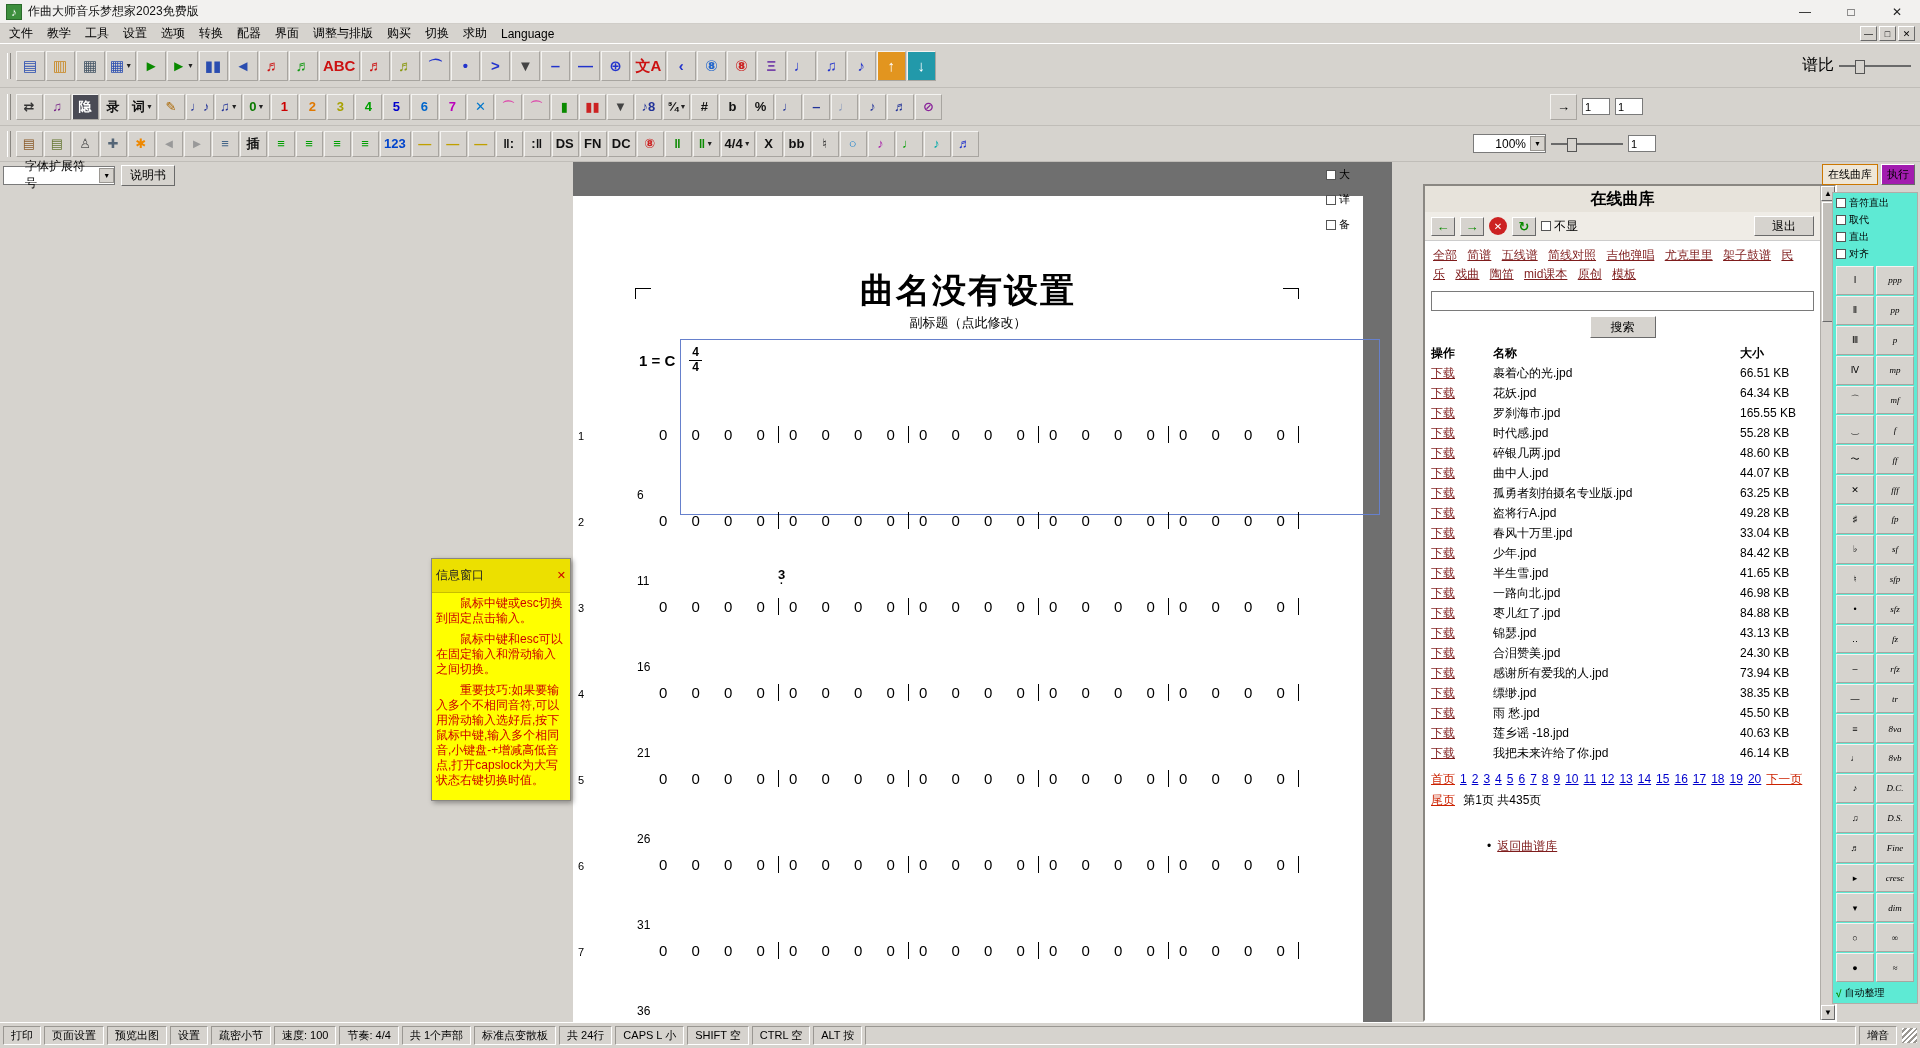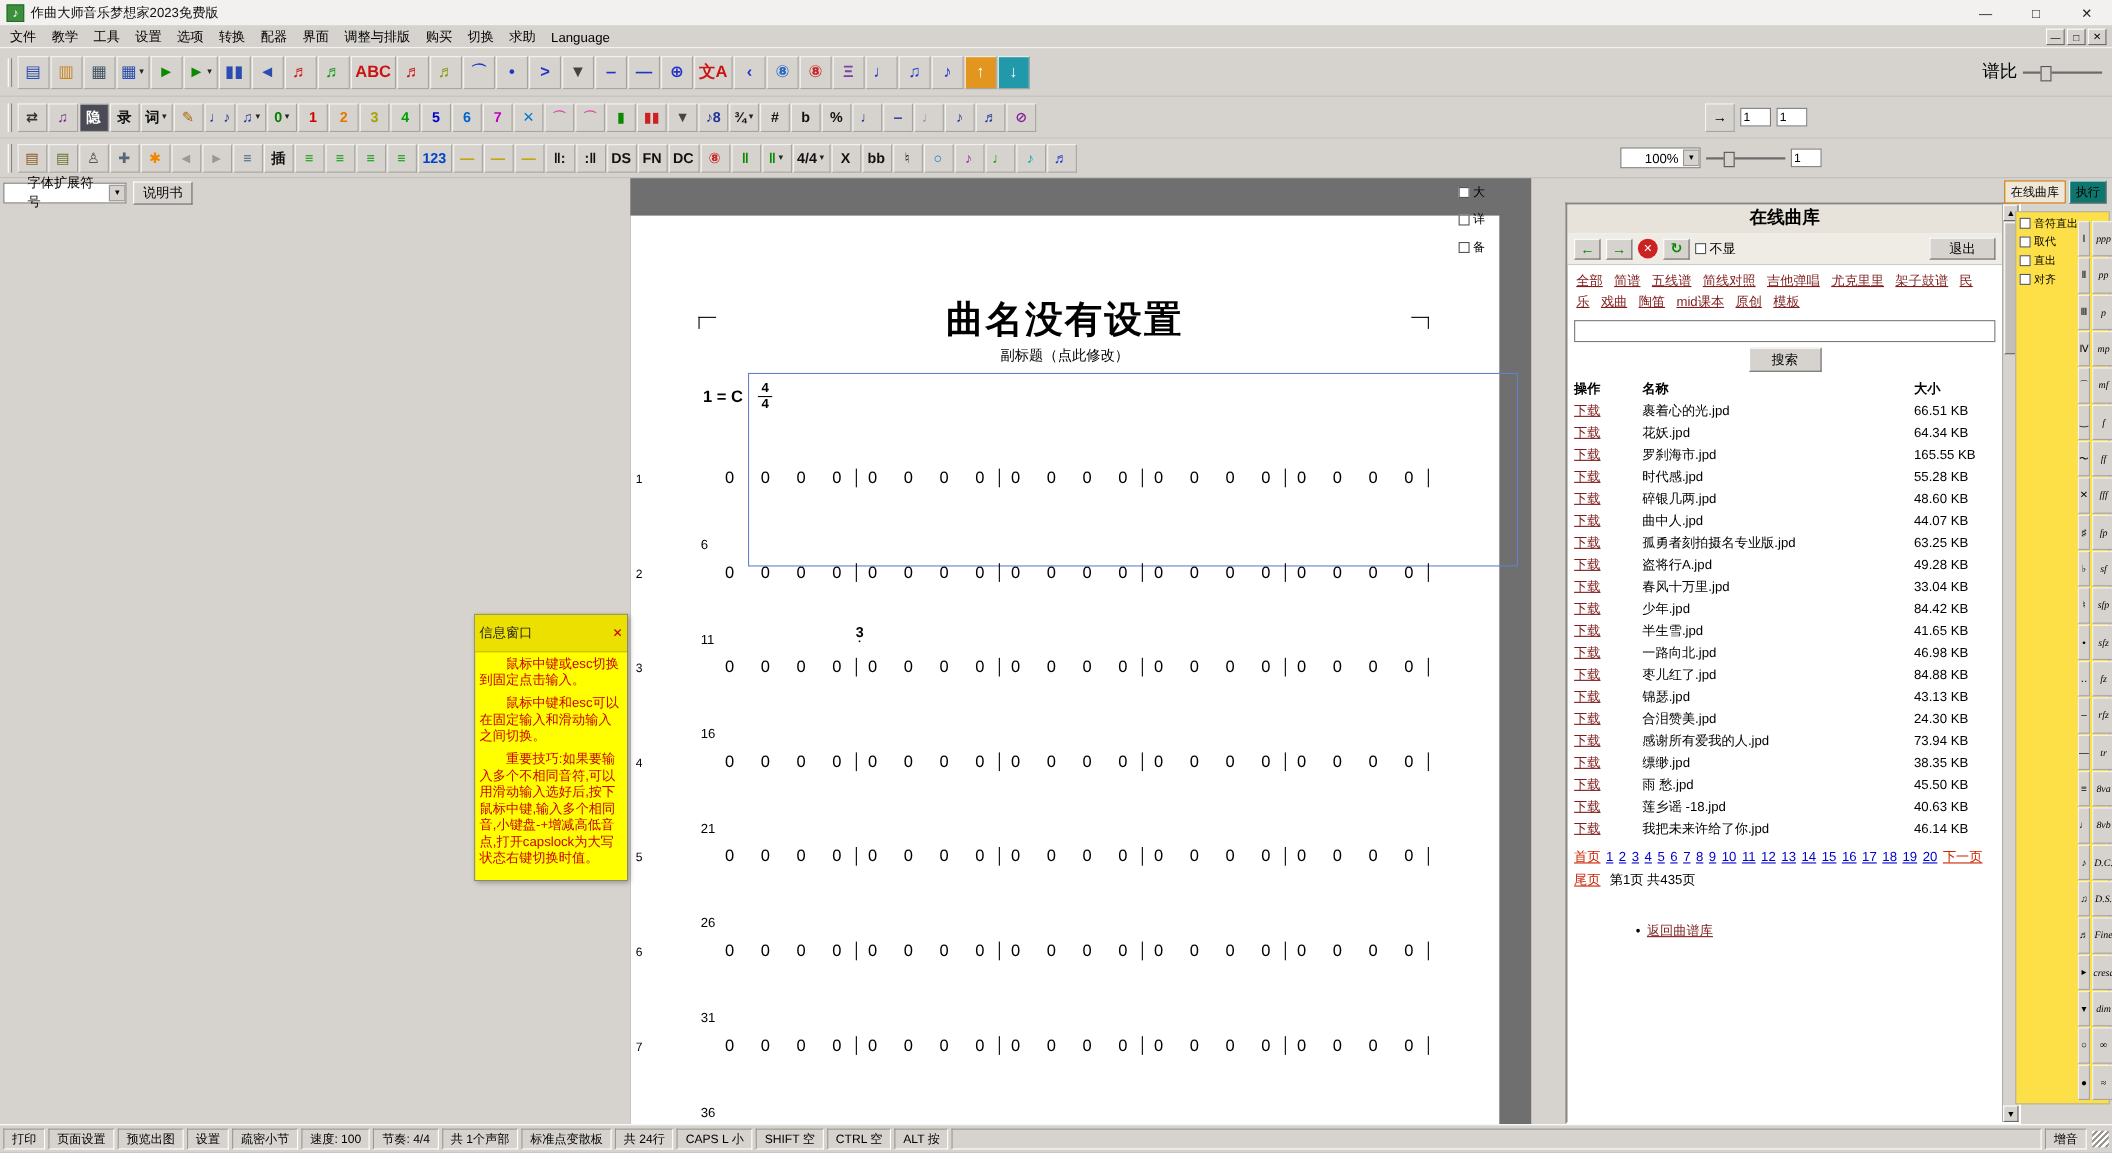--- a/index.html
+++ b/index.html
@@ -95,23 +95,23 @@
   .pg.blue{color:#0000cc;}
   .lib-return{margin-top:28px;padding-left:56px;}
   .bullet{margin-right:6px;}
   .library-scrollbar{width:15px;background:#d6d3ce;border-left:1px solid #b0ada8;display:flex;flex-direction:column;}
   .sb-btn{height:15px;background:#d6d3ce;border:1px solid;border-color:#fff #6a6a6a #6a6a6a #fff;font-size:8px;display:flex;align-items:center;justify-content:center;}
   .sb-btn.bottom{margin-top:auto;}
   .sb-thumb{height:120px;margin:1px;background:#c2bfba;border:1px solid;border-color:#fff #6a6a6a #6a6a6a #fff;}
 
   
   .right-buttons{position:absolute;left:1822px;top:164px;display:flex;gap:3px;z-index:4;}
-  .rb{height:21px;padding:0 5px;font-size:11px;display:flex;align-items:center;background:#0f766e;border:1px solid;border-color:#fff #6a6a6a #6a6a6a #fff;white-space:nowrap;}
+  .rb{height:21px;padding:0 5px;font-size:11px;display:flex;align-items:center;background:#a21caf;border:1px solid;border-color:#fff #6a6a6a #6a6a6a #fff;white-space:nowrap;}
   .rb.active{border:1px solid #cc7700;background:#efe7d8;}
-  .right-strip{position:absolute;left:1832px;top:192px;width:86px;height:812px;background:#fde047;border:1px solid #b0ada8;padding:3px;display:flex;flex-direction:row;}
+  .right-strip{position:absolute;left:1832px;top:192px;width:86px;height:812px;background:#5eead4;border:1px solid #b0ada8;padding:3px;display:flex;flex-direction:column;}
   .strip-checks{display:flex;flex-direction:column;gap:3px;font-size:10px;}
   .strip-cols{display:flex;gap:2px;margin-top:5px;flex:1;min-height:0;}
   .scol{flex:1;display:flex;flex-direction:column;gap:1px;}
   .sym-btn{flex:1;min-height:16px;display:flex;align-items:center;justify-content:center;font-size:9px;background:#d6d3ce;border:1px solid;border-color:#f4f3f1 #a8a5a0 #a8a5a0 #f4f3f1;overflow:hidden;}
   .scol.dyn .sym-btn{font-style:italic;font-family:"Liberation Serif","DejaVu Serif",serif;}
   .auto-arrange{display:flex;align-items:center;gap:3px;font-size:10px;margin-top:4px;white-space:nowrap;}
   .green-check{color:#0a8a00;font-weight:bold;}
 
   
   .statusbar{position:absolute;left:0;right:0;bottom:0;height:26px;background:#d6d3ce;border-top:1px solid #fff;display:flex;align-items:center;gap:3px;padding:2px 3px;}

